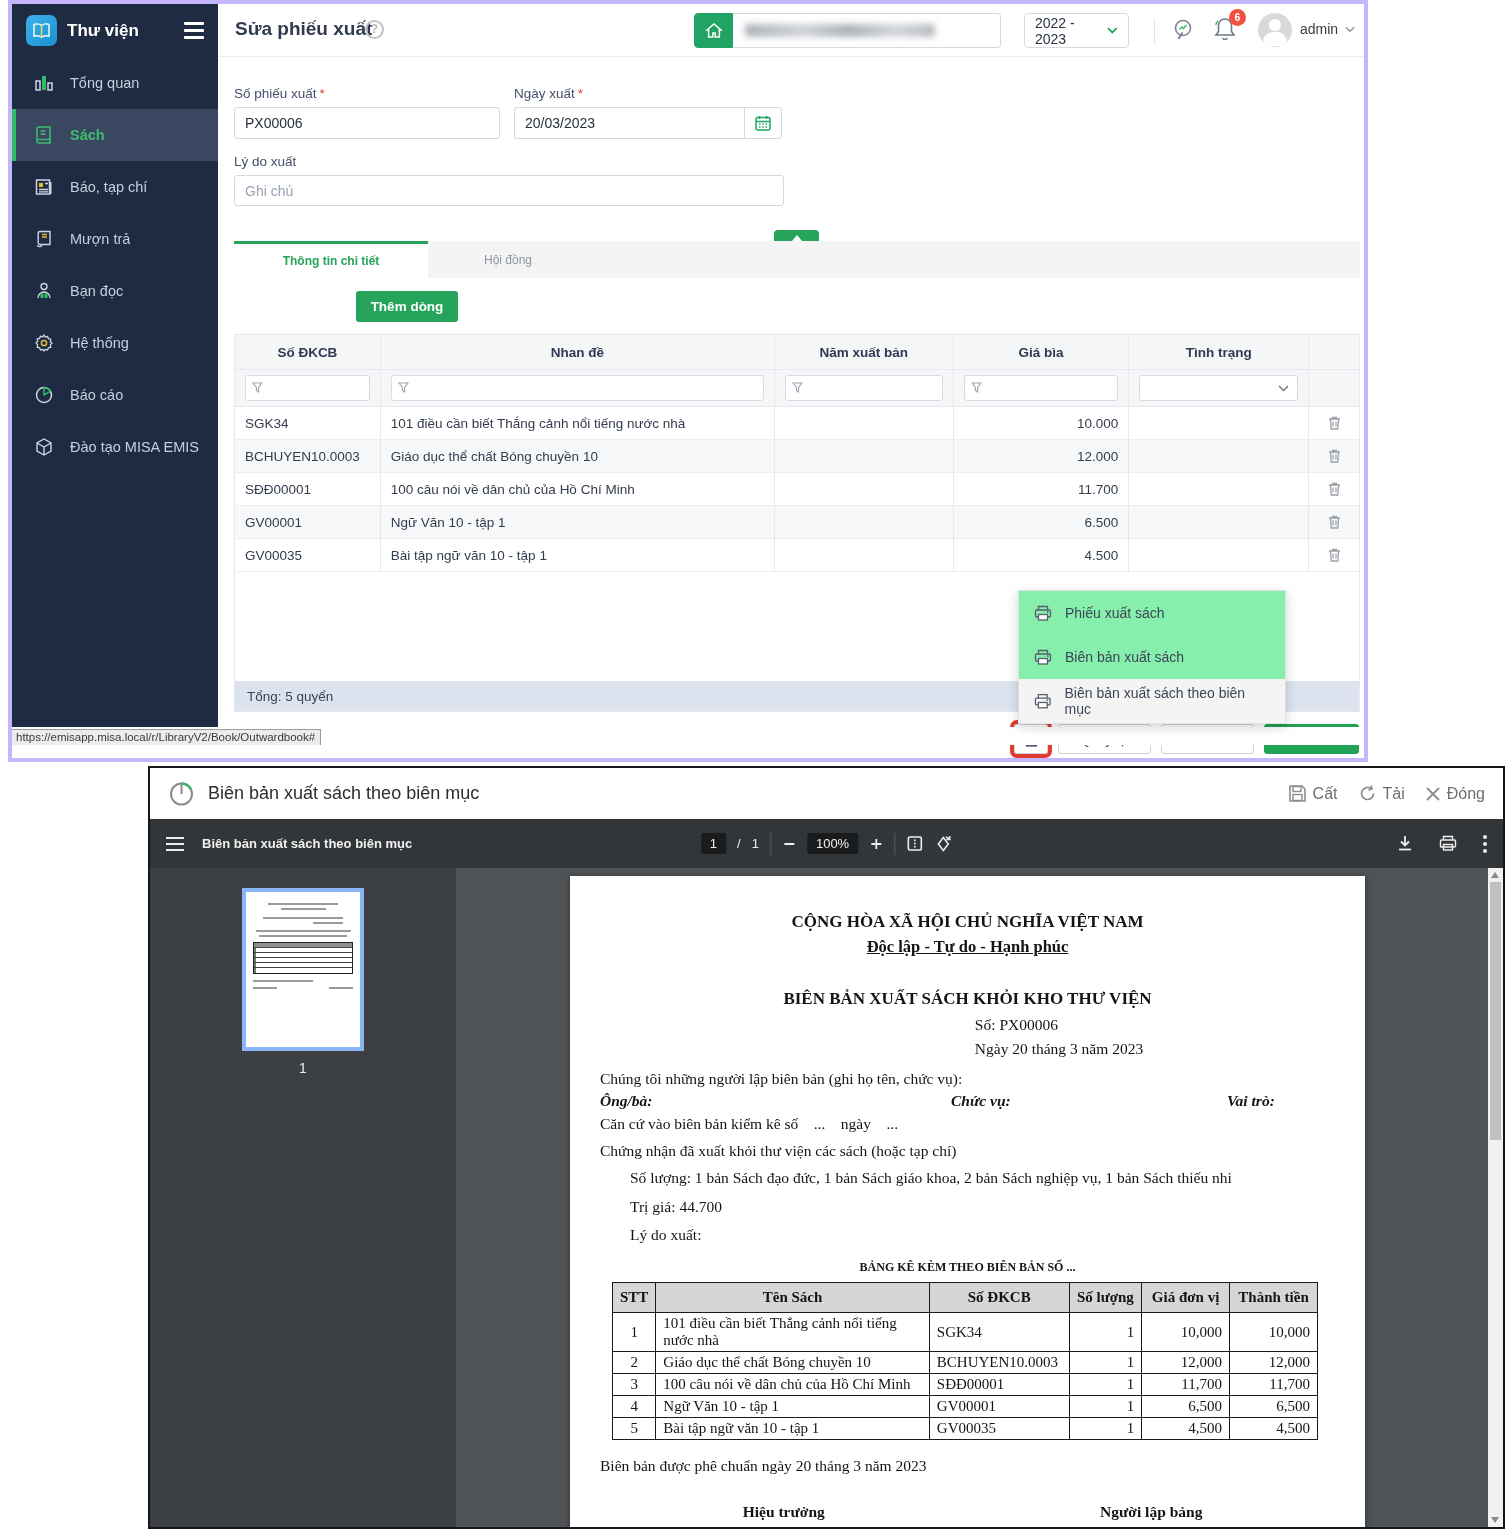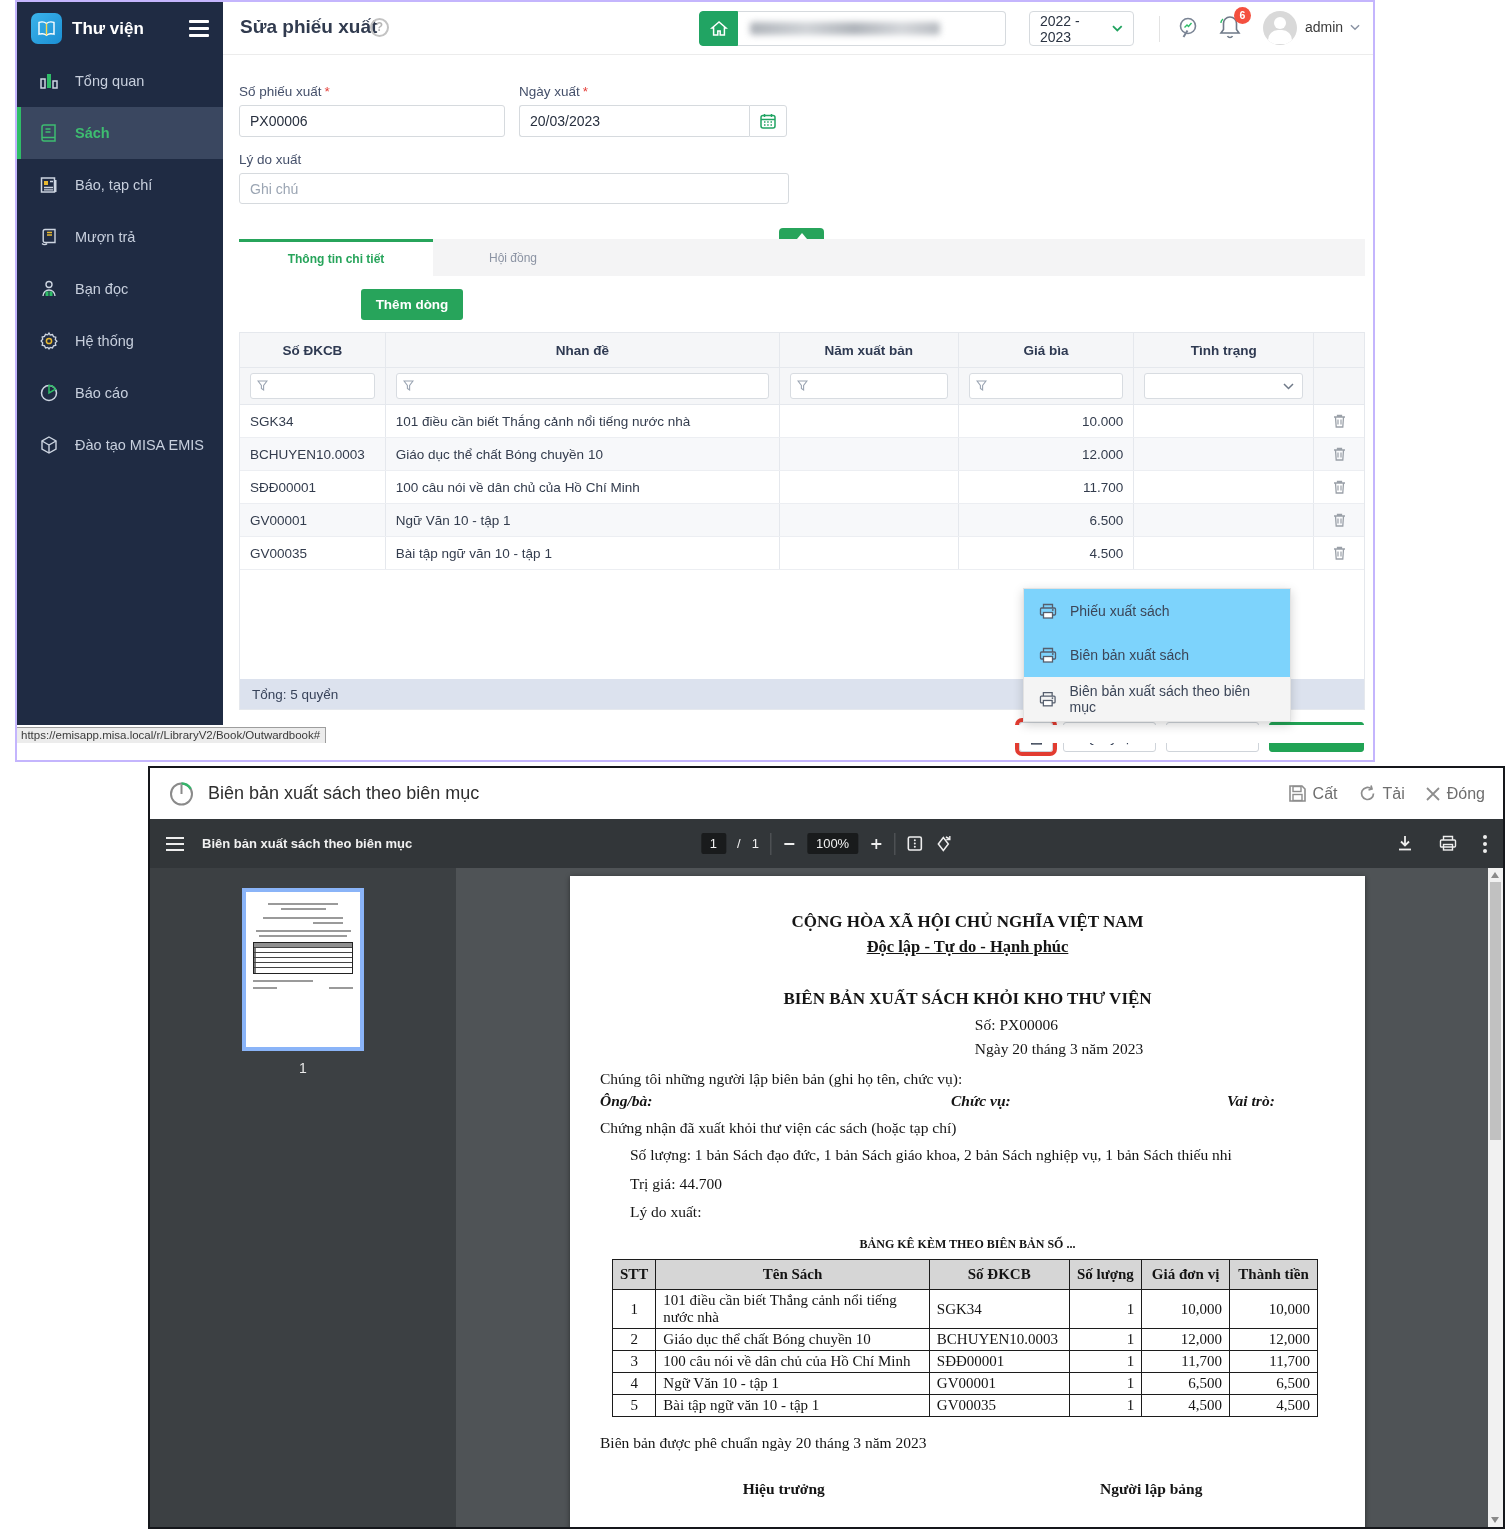--- a/index.html
+++ b/index.html
@@ -1,21 +1,21 @@
 <!DOCTYPE html>
 <html><head>
 <meta charset="utf-8">
 <style>
   * { box-sizing: border-box; margin: 0; padding: 0; }
   html,body { width:1506px; height:1529px; background:#fff; font-family:"Liberation Sans",sans-serif; }
   body { position:relative; }
   svg { display:block; }
 
   
-  #top-app { position:absolute; left:15px; top:0; width:1360px; height:762px; border:2px solid #c4b5fd; background:#fff; }
+  #top-app { position:absolute; left:8px; top:0; width:1360px; height:762px; border:4px solid #c4b5fd; background:#fff; }
   .app-body { display:flex; height:723px; }
 
   
   .sidebar { width:206px; background:#1f2b43; flex-shrink:0; color:#c7cfdd; }
   .sb-header { height:53px; display:flex; align-items:center; padding:0 14px; gap:10px; }
   .sb-logo { width:31px; height:31px; border-radius:7px; background:linear-gradient(135deg,#3bb3ea,#1b8fd4); display:flex; align-items:center; justify-content:center; }
   .brand { color:#fff; font-size:17px; font-weight:bold; flex:1; }
   .burger { display:flex; flex-direction:column; gap:4px; cursor:pointer; }
   .burger i { display:block; width:20px; height:3px; background:#fff; border-radius:1px; }
   .sb-item { height:52px; display:flex; align-items:center; gap:14px; padding:0 16px; font-size:14.5px; cursor:pointer; border-left:4px solid transparent; }
@@ -74,21 +74,21 @@
   .g-data.alt { background:#f7f8fa; }
   .filter-box { position:relative; width:100%; height:26px; }
   .filter-box input { width:100%; height:26px; border:1px solid #d8dce1; border-radius:3px; padding:0 6px 0 24px; font-size:12px; background:#fff; }
   .filter-box .funnel { position:absolute; left:7px; top:7px; }
   .status-filter { width:100%; height:26px; border:1px solid #d8dce1; border-radius:3px; background:#fff; display:flex; align-items:center; justify-content:flex-end; padding:0 8px; cursor:pointer; }
   .g-spacer { flex:1; background:#fff; }
   .g-foot { height:30px; background:#dce2ee; display:flex; align-items:center; padding:0 12px; font-size:13.5px; color:#38435a; }
   .trash-btn { cursor:pointer; display:flex; }
 
   
-  .ctx-menu { position:absolute; left:800px; top:586px; width:268px; background:#7dd3fc; border:1px solid #e2e2e2; box-shadow:0 3px 10px rgba(0,0,0,.18); z-index:5; }
+  .ctx-menu { position:absolute; left:800px; top:586px; width:268px; background:#86efac; border:1px solid #e2e2e2; box-shadow:0 3px 10px rgba(0,0,0,.18); z-index:5; }
   .ctx-item { height:44px; display:flex; align-items:center; gap:13px; padding:0 15px; font-size:14px; color:#3c4658; cursor:pointer; }
   .ctx-item.hover { background:#f4f4f4; }
 
   
   .print-btn { position:absolute; left:796px; top:720px; width:34px; height:30px; border:1px solid #cfd4da; border-radius:3px; background:#fff; display:flex; align-items:center; justify-content:center; cursor:pointer; outline:4px solid #e23c31; }
   .a-btn { position:absolute; top:720px; height:30px; width:93px; border:1px solid #cfd4da; border-radius:3px; background:#fff; font-size:13.5px; color:#39445a; cursor:pointer; font-family:"Liberation Sans",sans-serif; }
   .a-btn.save { width:95px; background:#21a355; border-color:#21a355; color:#fff; font-weight:bold; }
 
   .status-strip { height:18px; position:relative; background:#fff;padding-left:12px; }
   .url-tip { position:absolute; left:0; bottom:0; background:#ececec; border:1px solid #9d9d9d; border-left:none; border-bottom:none; font-size:11.5px; color:#3a3a3a; padding:1px 5px 2px 4px; white-space:nowrap; }
@@ -643,20 +643,21 @@
         <div class="doc-meta">
           <div>Số: PX00006</div>
           <div>Ngày 20 tháng 3 năm 2023</div>
         </div>
         <div class="doc-p">Chúng tôi những người lập biên bản (ghi họ tên, chức vụ):</div>
         <div class="person-row">
           <span>Ông/bà:</span>
           <span>Chức vụ:</span>
           <span>Vai trò:</span>
         </div>
+        <div class="doc-p" style="margin-top:5px;">Căn cứ vào biên bản kiểm kê số&nbsp;&nbsp;&nbsp;&nbsp;...&nbsp;&nbsp;&nbsp;&nbsp;ngày&nbsp;&nbsp;&nbsp;&nbsp;...</div>
         <div class="doc-p">Chứng nhận đã xuất khỏi thư viện các sách (hoặc tạp chí)</div>
         <div class="doc-indent">
           <div>Số lượng: 1 bản Sách đạo đức, 1 bản Sách giáo khoa, 2 bản Sách nghiệp vụ, 1 bản Sách thiếu nhi</div>
           <div>Trị giá: 44.700</div>
           <div>Lý do xuất:</div>
         </div>
         <div class="doc-list-title">BẢNG KÊ KÈM THEO BIÊN BẢN SỐ ...</div>
 
         <table class="doc-table">
           <tbody>

